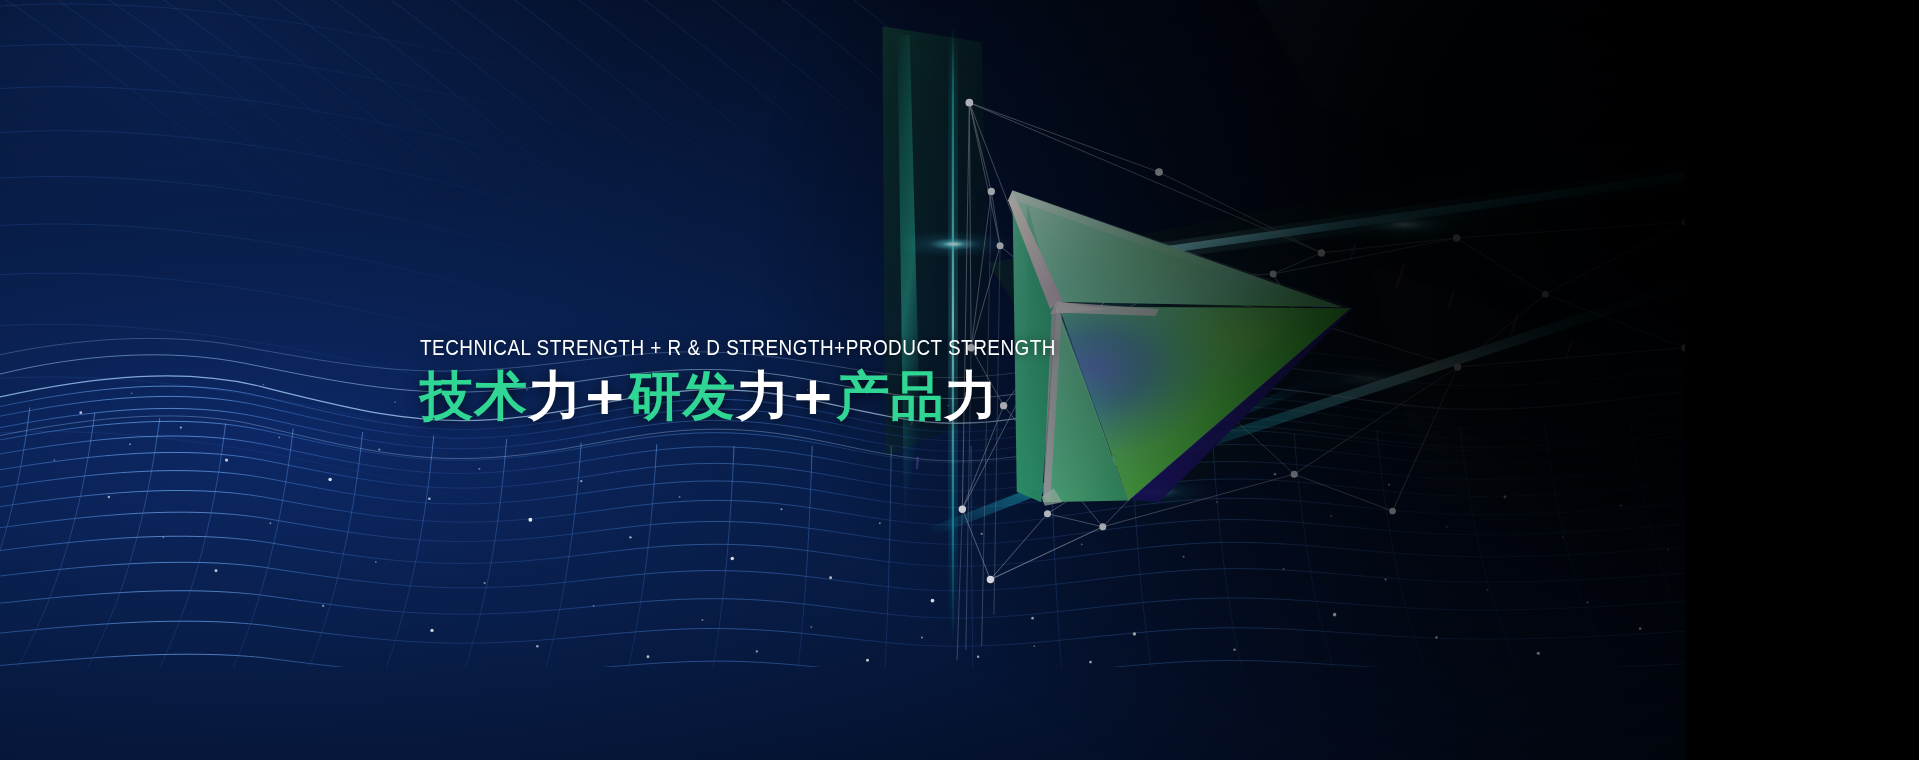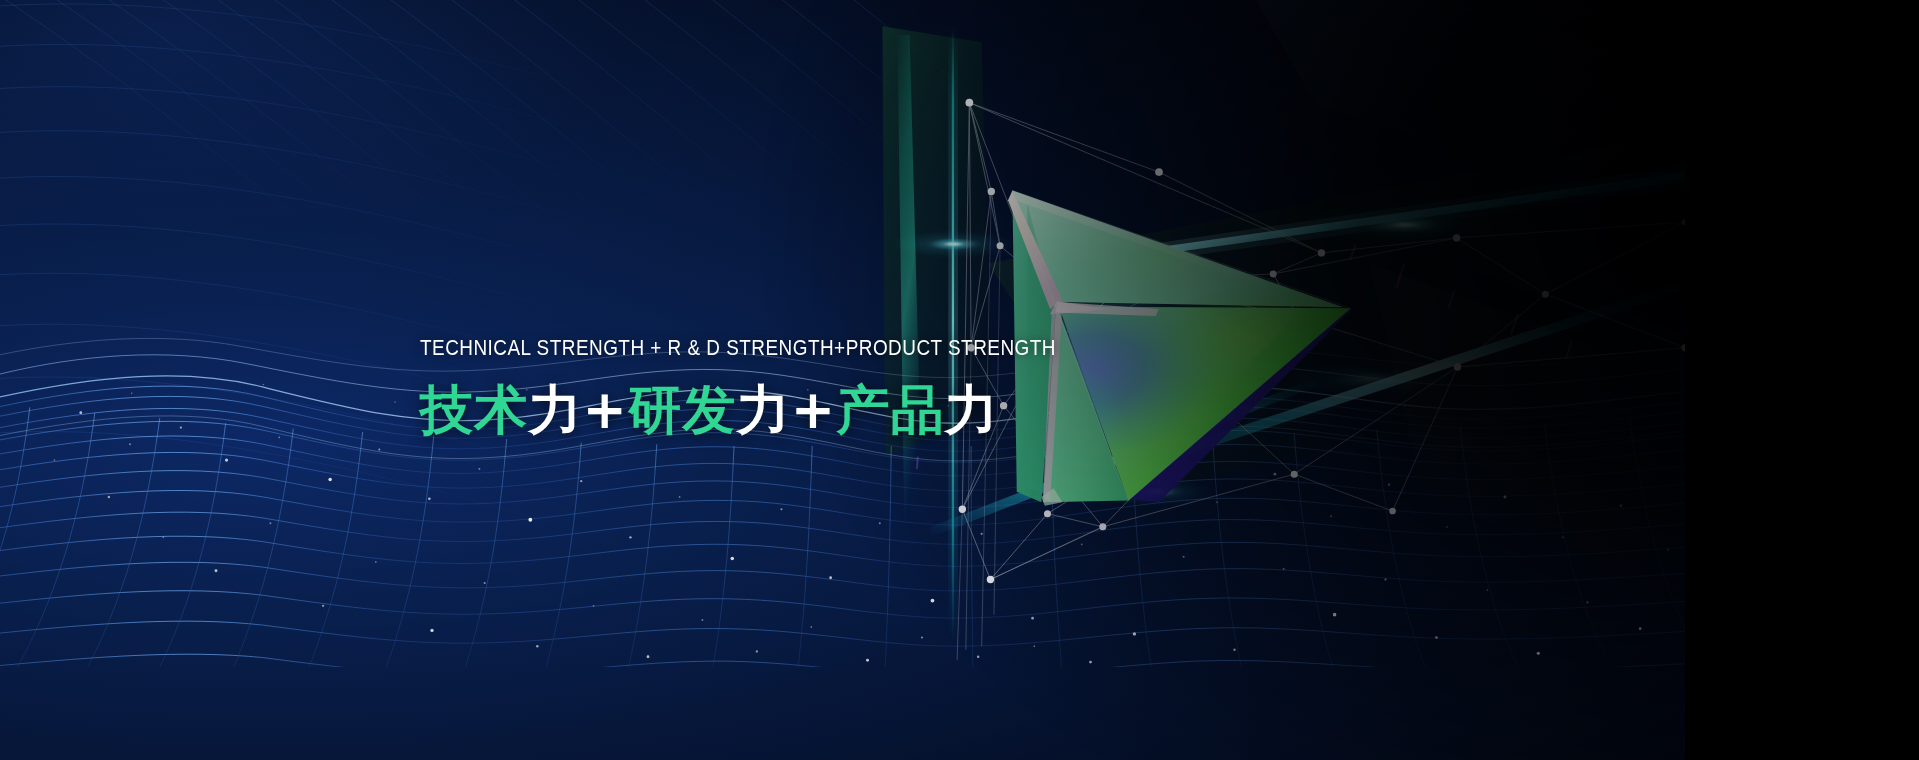--- a/index.html
+++ b/index.html
@@ -68,21 +68,21 @@
     font-size:21.5px;
     font-weight:400;
     letter-spacing:0.55px;
     line-height:1;
     white-space:nowrap;
     transform:scaleX(0.88);
     transform-origin:left center;
     text-shadow:0 0 10px rgba(0,0,0,.55);
   }
   #headline {
-    margin-top:22px;
+    margin-top:8px;
     font-size:53px;
     font-weight:700;
     line-height:1.06;
     letter-spacing:1.2px;
     white-space:nowrap;
     font-family:"DejaVu Sans","Liberation Sans", sans-serif;
     text-shadow:0 2px 14px rgba(0,0,0,.65);
   }
   #headline .g { color:#2fd694; }
   #headline .w { color:#ffffff; }

